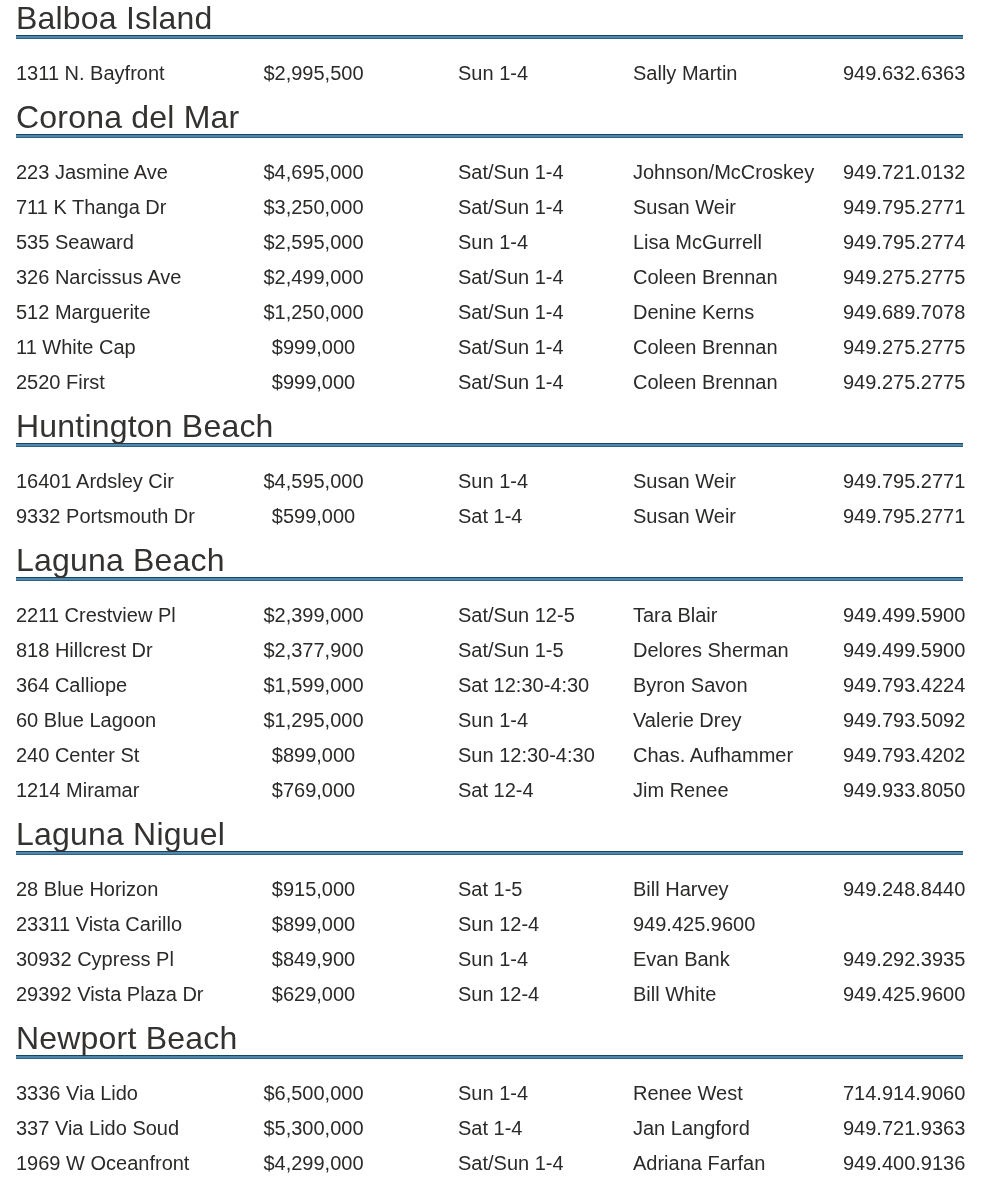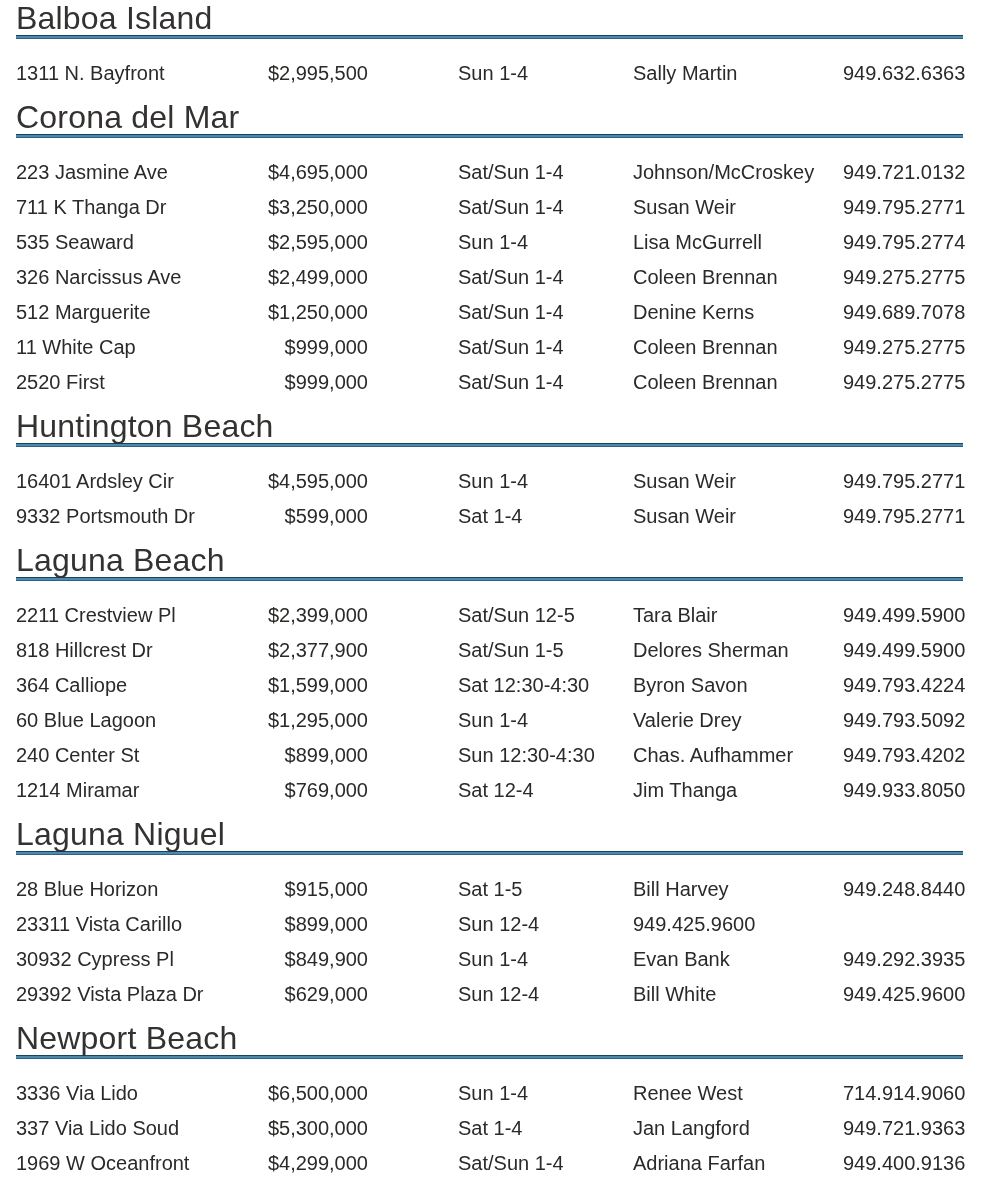--- a/index.html
+++ b/index.html
@@ -36,21 +36,21 @@
   .rows { padding: 17px 0 6px 0; }
   .row {
     display: grid;
     grid-template-columns: 243px 109px 265px 210px 1fr;
     height: 35px;
     align-items: center;
     font-size: 20px;
     line-height: 35px;
     white-space: nowrap;
   }
-  .cell.price { text-align: right; }
+  .cell.price { text-align: center; }
   .cell.time  { padding-left: 90px; }
 </style>
 </head>
 <body>
 
 <main id="listing-document">
   <section class="city-section">
     <h2 class="city-heading">Balboa Island</h2>
     <div class="rule"></div>
     <div class="rows">
@@ -189,21 +189,21 @@
     <span class="cell price">$899,000</span>
     <span class="cell time">Sun 12:30-4:30</span>
     <span class="cell agent">Chas. Aufhammer</span>
     <span class="cell phone">949.793.4202</span>
   </div>
 
   <div class="row">
     <span class="cell address">1214 Miramar</span>
     <span class="cell price">$769,000</span>
     <span class="cell time">Sat 12-4</span>
-    <span class="cell agent">Jim Thanga</span>
+    <span class="cell agent">Jim Renee</span>
     <span class="cell phone">949.933.8050</span>
   </div>
 </div>
   </section>
 
   <section class="city-section">
     <h2 class="city-heading">Laguna Niguel</h2>
     <div class="rule"></div>
     <div class="rows">
   <div class="row">

